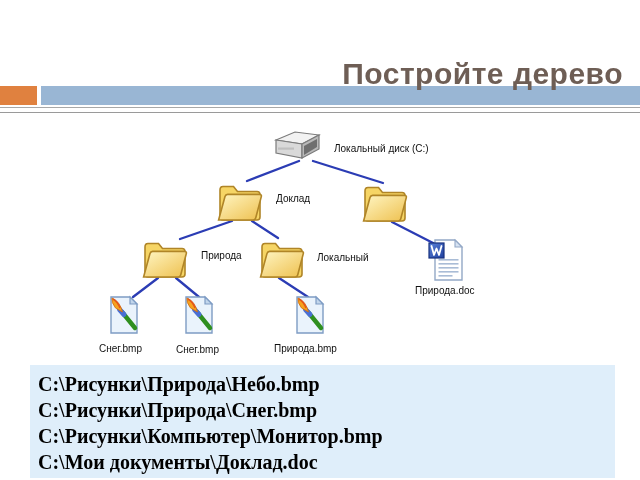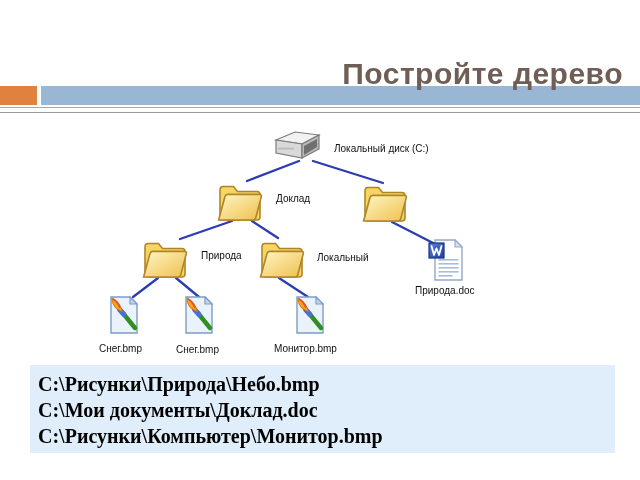--- a/index.html
+++ b/index.html
@@ -17,21 +17,21 @@
     font-size:30px;font-weight:bold;color:#6e5e55;line-height:41px;letter-spacing:0.5px;
   }
   
   .tree-lines{position:absolute;left:0;top:0;width:640px;height:480px;z-index:2;pointer-events:none;}
   .icon{position:absolute;z-index:3;}
   .node-label{
     position:absolute;z-index:3;font-size:10px;color:#101010;white-space:nowrap;
   }
   
   .paths-panel{
-    position:absolute;left:30px;top:365px;width:585px;height:88px;background:#dfeefa;z-index:2;
+    position:absolute;left:30px;top:365px;width:585px;height:113px;background:#dfeefa;z-index:2;
     box-sizing:border-box;padding:6px 0 0 8px;
   }
   .path-line{
     font-family:"Liberation Serif",serif;font-weight:bold;font-size:20px;
     color:#000;line-height:26px;white-space:nowrap;
   }
 </style>
 </head>
 <body>
 
@@ -128,21 +128,22 @@
       <use href="#sym-bmp"></use>
     </svg>
 
   <div class="node-label" style="left:334px;top:143px">Локальный диск (C:)</div>
   <div class="node-label" style="left:276px;top:193px">Доклад</div>
   <div class="node-label" style="left:201px;top:250px">Природа</div>
   <div class="node-label" style="left:317px;top:252px">Локальный</div>
   <div class="node-label" style="left:415px;top:285px">Природа.doc</div>
   <div class="node-label" style="left:99px;top:343px">Снег.bmp</div>
   <div class="node-label" style="left:176px;top:344px">Снег.bmp</div>
-  <div class="node-label" style="left:274px;top:343px">Монитор.bmp</div>
+  <div class="node-label" style="left:274px;top:343px">Природа.bmp</div>
 
   <div class="paths-panel">
     <div class="path-line">C:\Рисунки\Природа\Небо.bmp</div>
+    <div class="path-line">C:\Рисунки\Природа\Снег.bmp</div>
+    <div class="path-line">C:\Рисунки\Компьютер\Монитор.bmp</div>
     <div class="path-line">C:\Мои документы\Доклад.doc</div>
-    <div class="path-line">C:\Рисунки\Компьютер\Монитор.bmp</div>
   </div>
 
 </div>
 
 </body></html>

